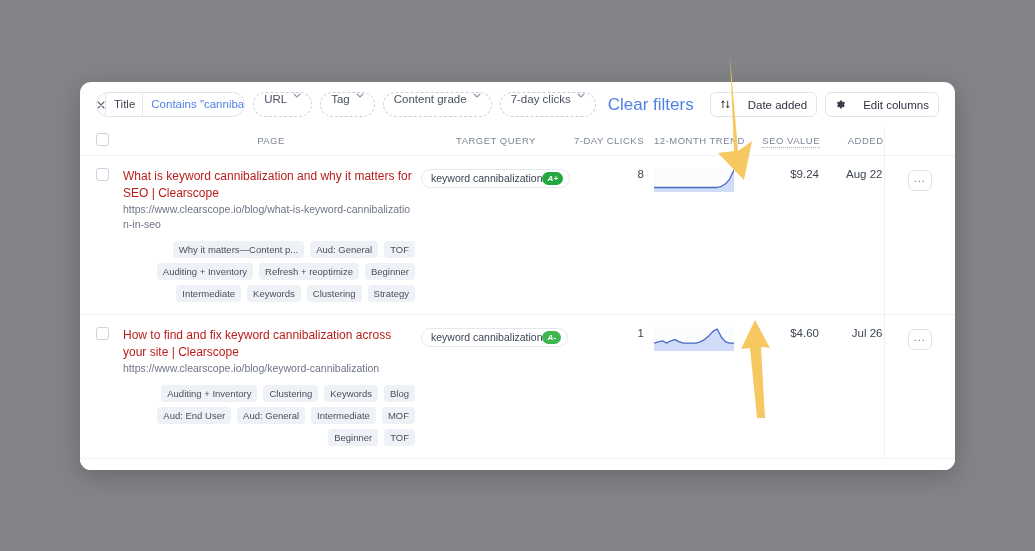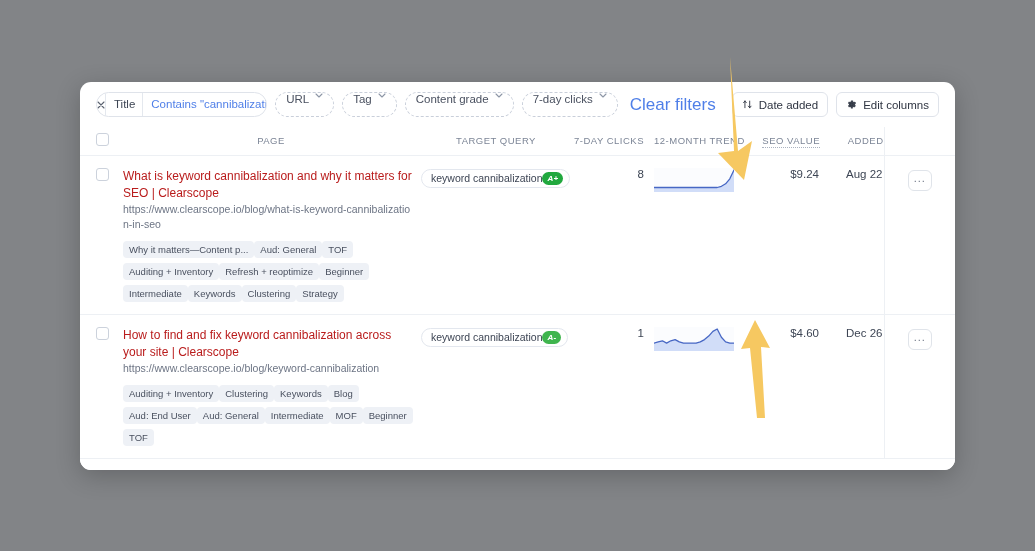--- a/index.html
+++ b/index.html
@@ -89,21 +89,21 @@
     cursor: pointer;
     white-space: nowrap;
   }
   .fb-spacer { flex: 1 1 auto; }
   .btn-outline {
     border: 1px solid #dfe3ea;
     background: #fff;
     border-radius: 6px;
     height: 25px;
     padding: 0 9px;
-    display: flex; align-items: center; gap: 6px;
+    display: flex; align-items: center; gap: 17px;
     font-size: 11.5px;
     color: #2f3542;
     white-space: nowrap;
     cursor: pointer;
   }
 
   
   .table-wrap { flex: 1 1 auto; position: relative; }
   table.grid { width: 100%; border-collapse: collapse; table-layout: fixed; }
 
@@ -162,23 +162,24 @@
   .page-url {
     font-size: 10.5px;
     color: #6d7585;
     line-height: 15px;
     margin-top: 1px;
     max-width: 292px;
     word-break: break-all;
   }
   .tags {
     display: flex; flex-wrap: wrap;
-    gap: 5px 0;
+    gap: 5px 6px;
     margin-top: 9px;
     max-width: 292px;
+    justify-content: flex-end;
   }
   .tag {
     background: #eef1f6;
     color: #49505f;
     border-radius: 4px;
     font-size: 9.5px;
     padding: 3px 6px;
     line-height: 11px;
     white-space: nowrap;
     cursor: pointer;
@@ -409,21 +410,21 @@
               </span></td>
             <td class="num">1</td>
             <td class="trend-cell">
               <svg class="spark" width="80" height="24" viewBox="0 0 80 24">
                 <rect x="0" y="0" width="80" height="24" fill="#fbfcfe"></rect>
                 <path d="M0.0 16.1 L4.2 14.9 L8.4 13.8 L12.6 16.1 L16.8 13.8 L21.1 12.6 L25.3 14.9 L29.5 16.1 L33.7 16.1 L37.9 16.1 L42.1 16.1 L46.3 14.9 L50.5 12.6 L54.7 9.1 L58.9 4.4 L63.2 2.0 L67.4 10.2 L71.6 14.9 L75.8 16.1 L80.0 16.1 L80 24 L0 24 Z" fill="#c3d3f5" opacity=".75"></path>
                 <path d="M0.0 16.1 L4.2 14.9 L8.4 13.8 L12.6 16.1 L16.8 13.8 L21.1 12.6 L25.3 14.9 L29.5 16.1 L33.7 16.1 L37.9 16.1 L42.1 16.1 L46.3 14.9 L50.5 12.6 L54.7 9.1 L58.9 4.4 L63.2 2.0 L67.4 10.2 L71.6 14.9 L75.8 16.1 L80.0 16.1" fill="none" stroke="#4767c4" stroke-width="1.3" stroke-linejoin="round" stroke-linecap="round"></path>
               </svg>
             </td>
             <td class="seo">$4.60</td>
-            <td class="added">Dec 26</td>
+            <td class="added">Jul 26</td>
             <td class="c-menu"><span class="dots-btn">...</span></td>
           </tr>
         </tbody>
     </table>
   </div>
 
   <div class="footer">
     
     
   </div>

